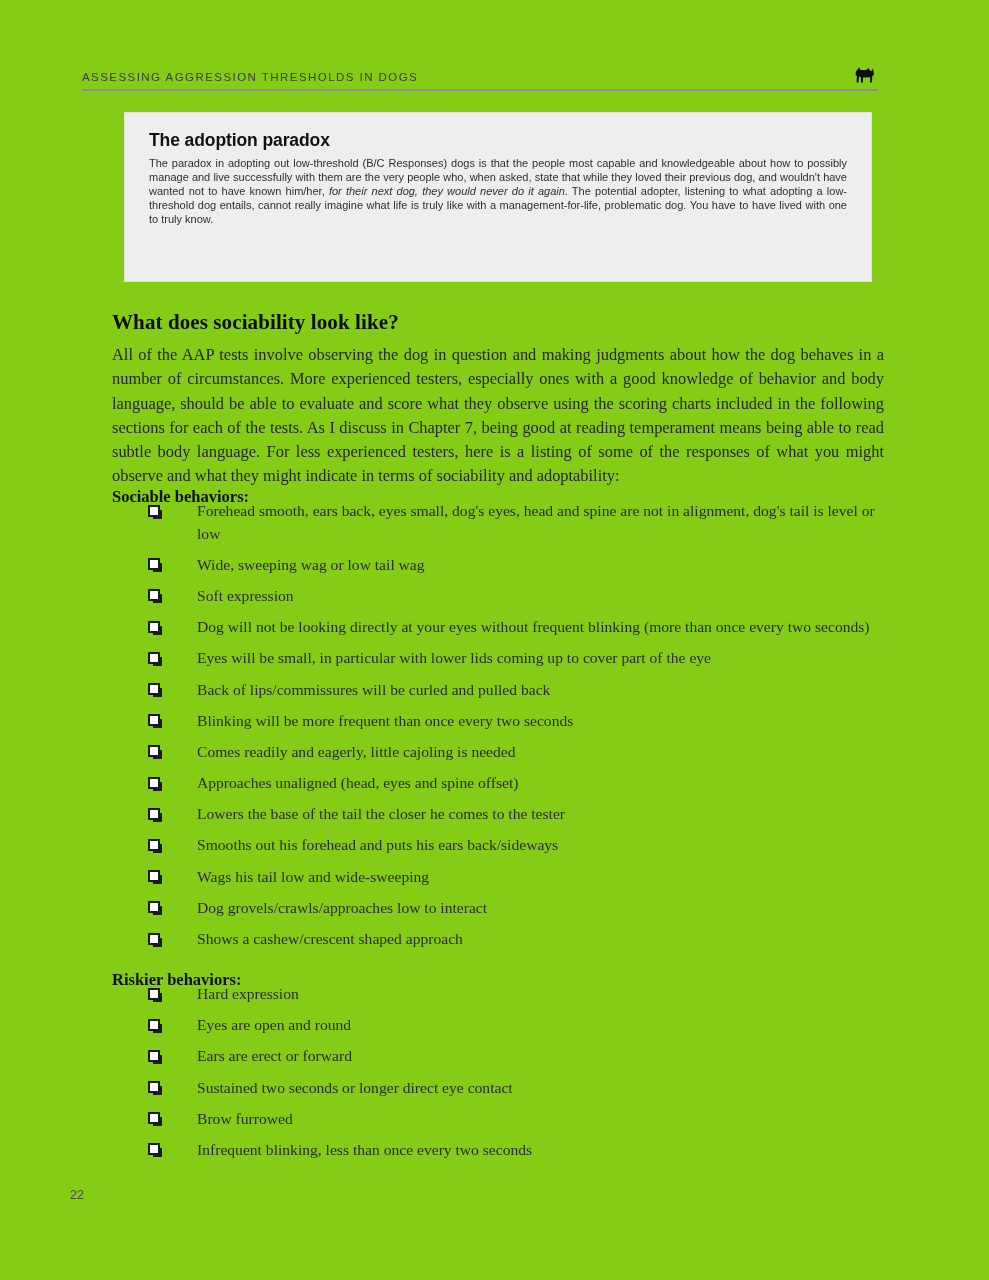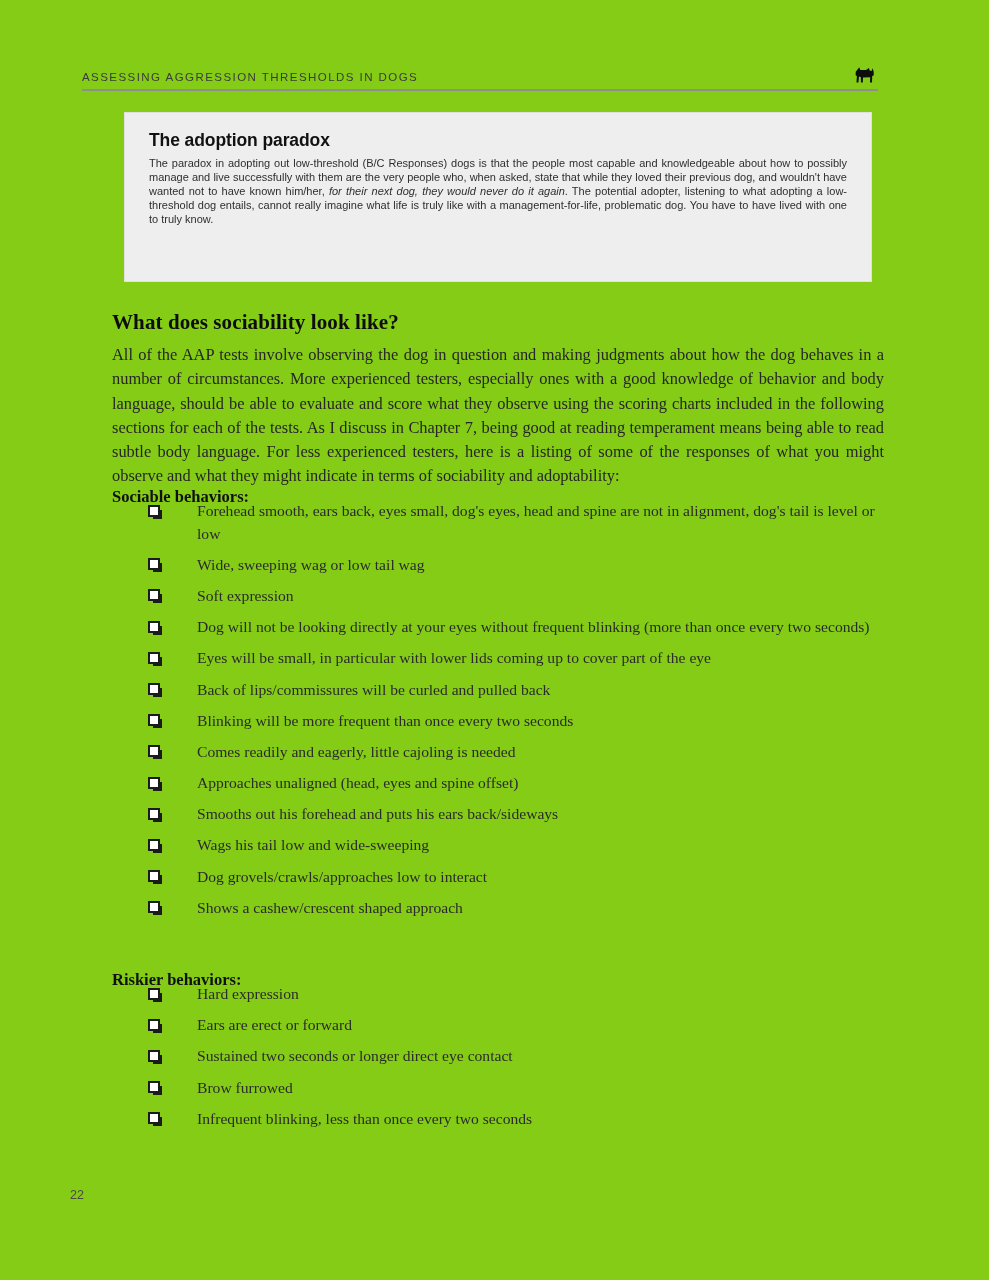--- a/index.html
+++ b/index.html
@@ -245,20 +245,24 @@
       <li>
         <span class="cb"></span>
         <span class="txt">Comes readily and eagerly, little cajoling is needed</span>
       </li>
       <li>
         <span class="cb"></span>
         <span class="txt">Approaches unaligned (head, eyes and spine offset)</span>
       </li>
       <li>
         <span class="cb"></span>
+        <span class="txt">Lowers the base of the tail the closer he comes to the tester</span>
+      </li>
+      <li>
+        <span class="cb"></span>
         <span class="txt">Smooths out his forehead and puts his ears back/sideways</span>
       </li>
       <li>
         <span class="cb"></span>
         <span class="txt">Wags his tail low and wide-sweeping</span>
       </li>
       <li>
         <span class="cb"></span>
         <span class="txt">Dog grovels/crawls/approaches low to interact</span>
       </li>
@@ -269,20 +273,24 @@
     </ul>
 
   <h3 class="list-heading riskier">Riskier behaviors:</h3>
   <ul class="checklist riskier" id="riskier-list">
       <li>
         <span class="cb"></span>
         <span class="txt">Hard expression</span>
       </li>
       <li>
         <span class="cb"></span>
+        <span class="txt">Eyes are open and round</span>
+      </li>
+      <li>
+        <span class="cb"></span>
         <span class="txt">Ears are erect or forward</span>
       </li>
       <li>
         <span class="cb"></span>
         <span class="txt">Sustained two seconds or longer direct eye contact</span>
       </li>
       <li>
         <span class="cb"></span>
         <span class="txt">Brow furrowed</span>
       </li>

